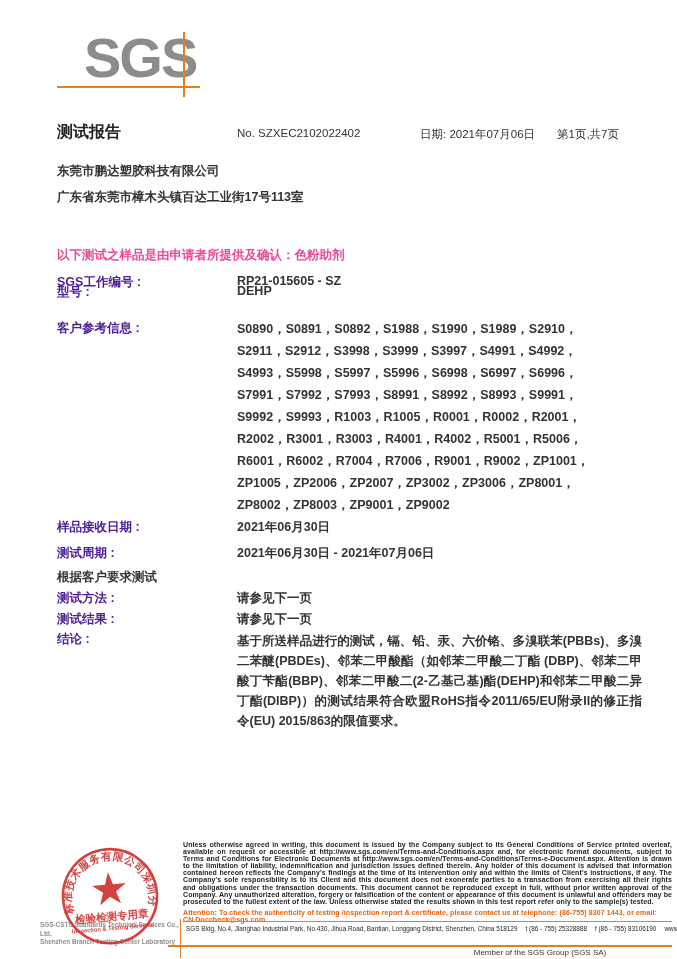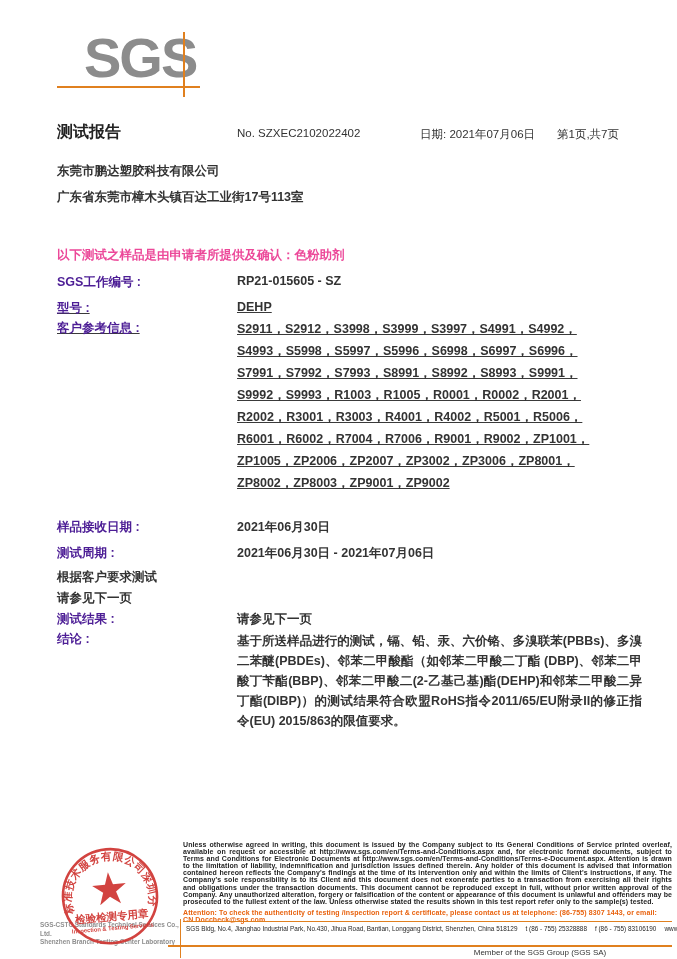--- a/index.html
+++ b/index.html
@@ -35,22 +35,22 @@
   .applicant-name    { left: 57px; top: 163px; font-size: 12.5px; font-weight: bold; color:#333; }
   .applicant-address { left: 57px; top: 189px; font-size: 12.5px; font-weight: bold; color:#333; }
 
   .statement { left: 57px; top: 247px; font-size: 12.5px; font-weight: bold; color:#ec4899; }
 
   
   .frow { left: 57px; width: 585px; display: flex; }
   .frow .lab { width: 180px; flex: 0 0 180px; font-size: 12.5px; font-weight: bold; color:#4c1d95; }
   .frow .val { flex: 1; font-size: 12.5px; font-weight: bold; color:#333; }
   .r-job    { top: 274px; }
-  .r-model  { top: 300px; text-decoration: underline; }
-  .r-refs   { top: 318px; text-decoration: underline; }
+  .r-model  { top: 284px; }
+  .r-refs   { top: 318px; }
   .r-refs .val div { line-height: 22px; }
   .r-recv   { top: 519px; }
   .r-period { top: 545px; }
   .r-req    { top: 569px; }
   .r-method { top: 590px; }
   .r-result { top: 611px; }
   .r-concl  { top: 631px; }
   .r-concl .val { line-height: 20px; font-weight: bold; text-align: justify; }
 
   
@@ -109,20 +109,21 @@
   </div>
 
   <div class="abs frow r-model">
     <div class="lab">型号 :</div>
     <div class="val">DEHP</div>
   </div>
 
   <div class="abs frow r-refs">
     <div class="lab" style="padding-top:2px;">客户参考信息 :</div>
     <div class="val">
+      <div>S0890，S0891，S0892，S1988，S1990，S1989，S2910，</div>
       <div>S2911，S2912，S3998，S3999，S3997，S4991，S4992，</div>
       <div>S4993，S5998，S5997，S5996，S6998，S6997，S6996，</div>
       <div>S7991，S7992，S7993，S8991，S8992，S8993，S9991，</div>
       <div>S9992，S9993，R1003，R1005，R0001，R0002，R2001，</div>
       <div>R2002，R3001，R3003，R4001，R4002，R5001，R5006，</div>
       <div>R6001，R6002，R7004，R7006，R9001，R9002，ZP1001，</div>
       <div>ZP1005，ZP2006，ZP2007，ZP3002，ZP3006，ZP8001，</div>
       <div>ZP8002，ZP8003，ZP9001，ZP9002</div>
     </div>
   </div>
@@ -135,20 +136,21 @@
   <div class="abs frow r-period">
     <div class="lab">测试周期 :</div>
     <div class="val">2021年06月30日 - 2021年07月06日</div>
   </div>
 
   <div class="abs frow r-req">
     <div class="val">根据客户要求测试</div>
   </div>
 
   <div class="abs frow r-method">
+    <div class="lab">测试方法 :</div>
     <div class="val">请参见下一页</div>
   </div>
 
   <div class="abs frow r-result">
     <div class="lab">测试结果 :</div>
     <div class="val">请参见下一页</div>
   </div>
 
   <div class="abs frow r-concl">
     <div class="lab">结论 :</div>

